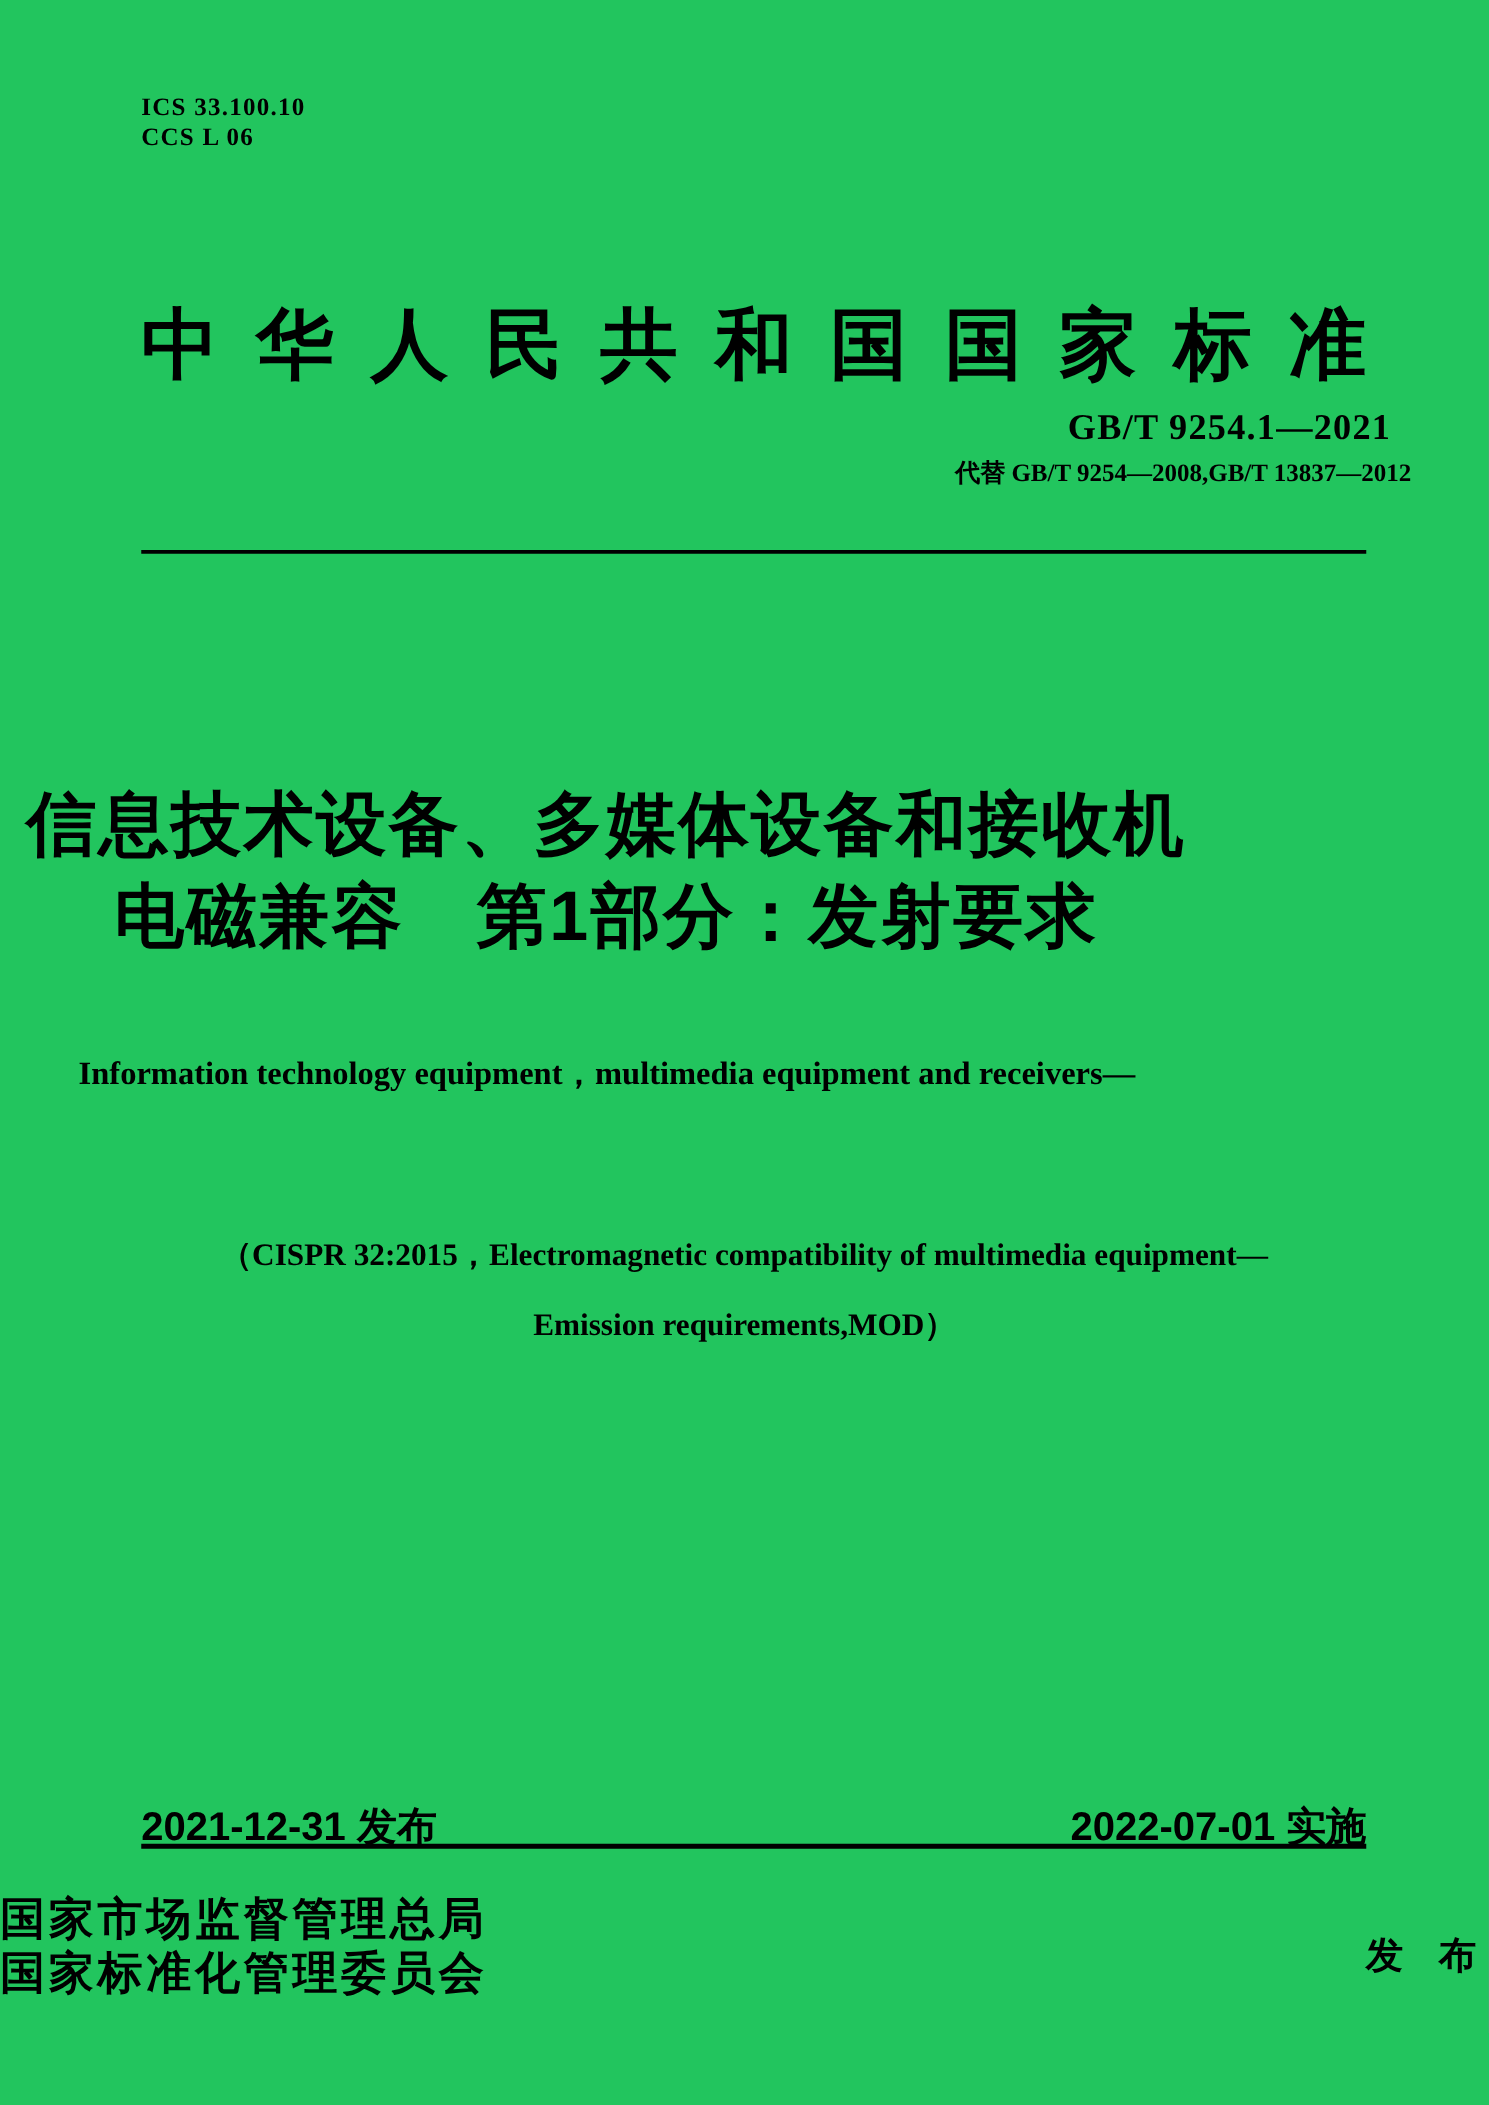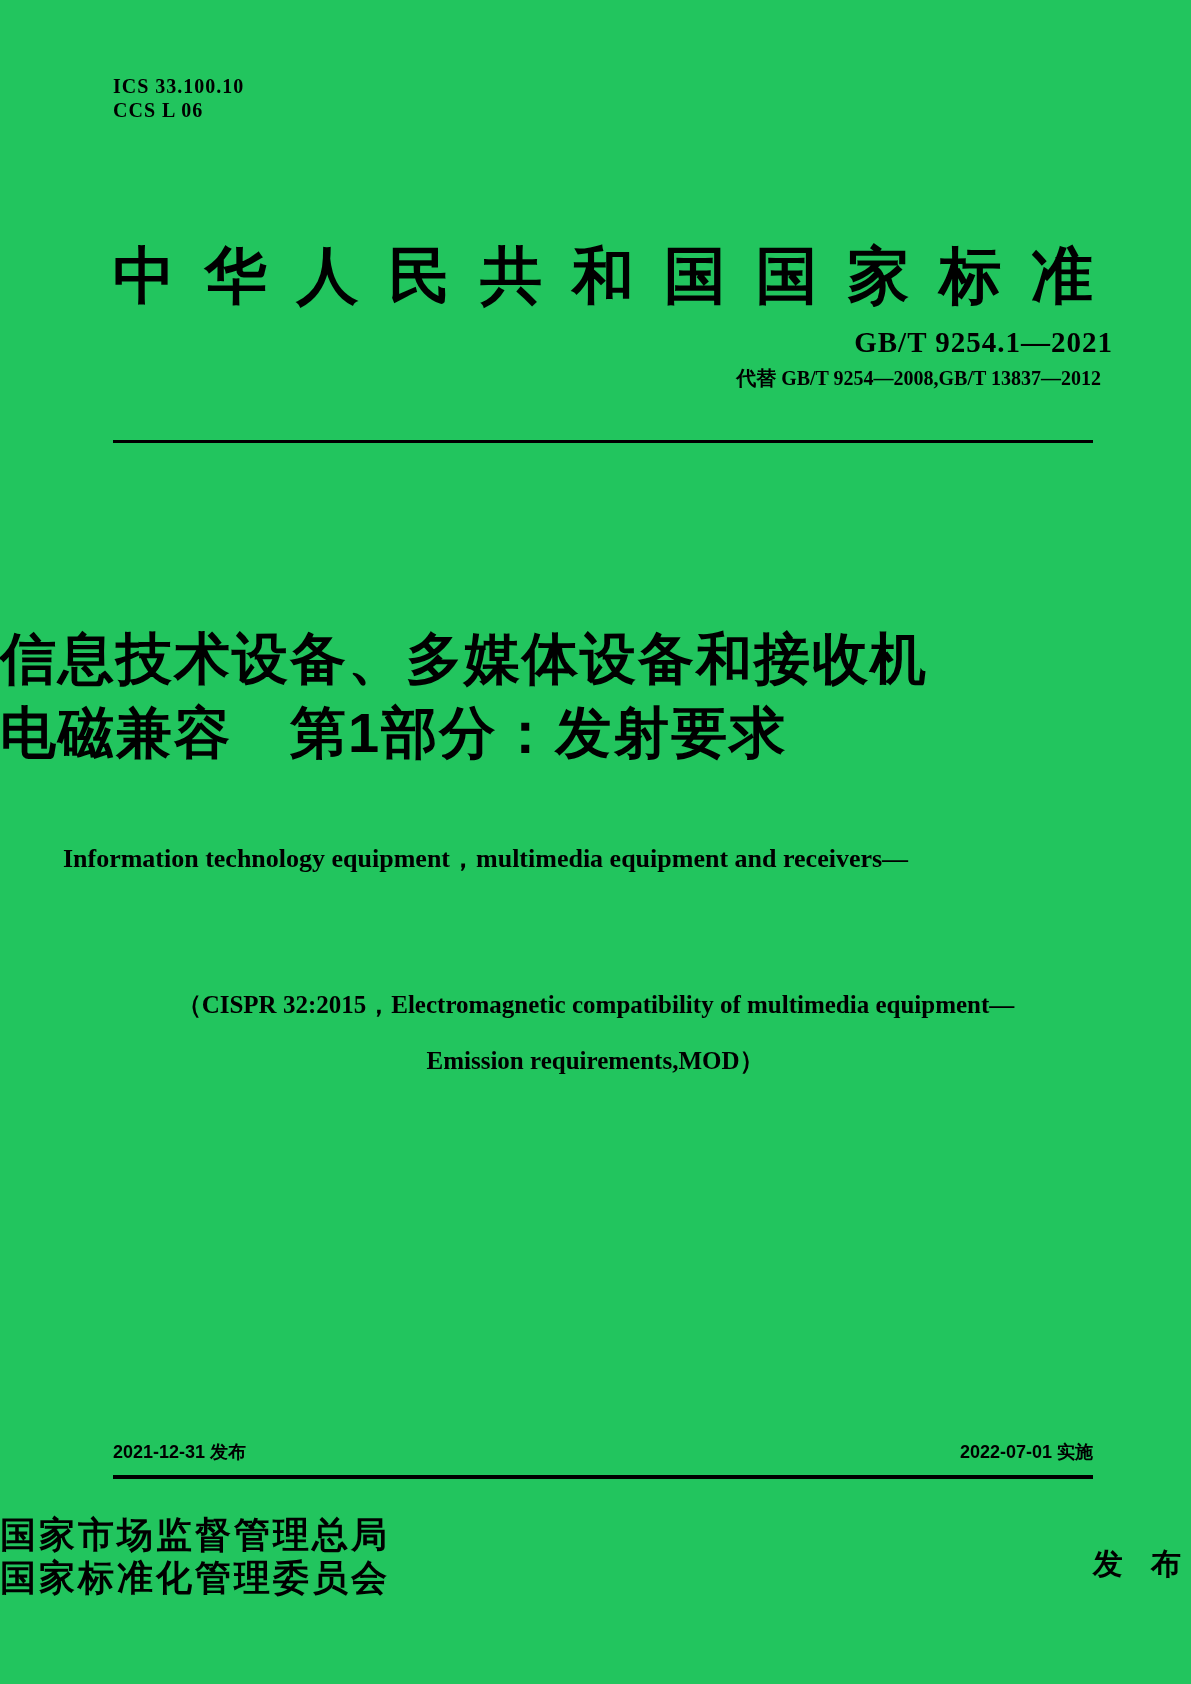--- a/index.html
+++ b/index.html
@@ -31,29 +31,30 @@
   }
   .char-justify{display:flex;justify-content:space-between;}
   
   .std-number{
     position:absolute;right:98px;top:326px;
     font-size:29px;font-weight:bold;letter-spacing:1px;
     font-family:"Liberation Serif","DejaVu Serif",serif;
     text-align:right;
   }
   .replaces{
-    position:absolute;right:110px;top:365px;
+    position:absolute;right:82px;top:365px;
     font-size:20px;font-weight:bold;
     font-family:"Liberation Serif","DejaVu Serif",serif;
     text-align:left;
   }
   .rule-top{position:absolute;left:113px;top:440px;width:980px;height:3px;background:#000;}
   
   .cn-title{
     position:absolute;left:0;top:622px;width:970px;
+    text-align:center;
     font-family:"Liberation Sans","DejaVu Sans",sans-serif;
     font-weight:bold;
     font-size:56px;line-height:74px;
     letter-spacing:2px;
   }
   
   .en-title{
     position:absolute;left:0;top:843px;width:971px;
     text-align:center;
     font-size:26px;line-height:31px;
@@ -67,21 +68,21 @@
     text-align:center;
     font-size:25px;line-height:30px;
     font-weight:bold;
     font-family:"Liberation Serif","DejaVu Serif",serif;
   }
   .adoption .line2{margin-top:26px;}
   
   .dates-row{
     position:absolute;left:113px;top:1440px;width:980px;
     display:flex;justify-content:space-between;
-    font-size:18px;font-weight:bold;
+    font-size:32px;font-weight:bold;
     font-family:"Liberation Sans","DejaVu Sans",sans-serif;
   }
   .rule-bottom{position:absolute;left:113px;top:1475px;width:980px;height:4px;background:#000;}
   
   .issuer-row{
     position:absolute;left:0;top:1514px;width:1191px;
     display:flex;justify-content:space-between;align-items:center;gap:20px;
   }
   .issuer-lines{
     font-size:36px;line-height:43px;font-weight:bold;

